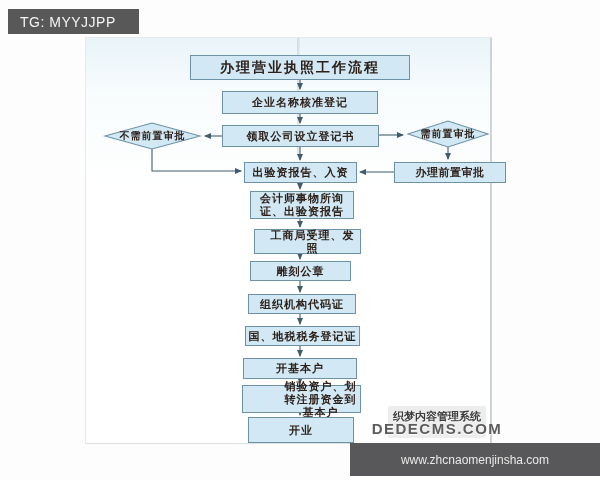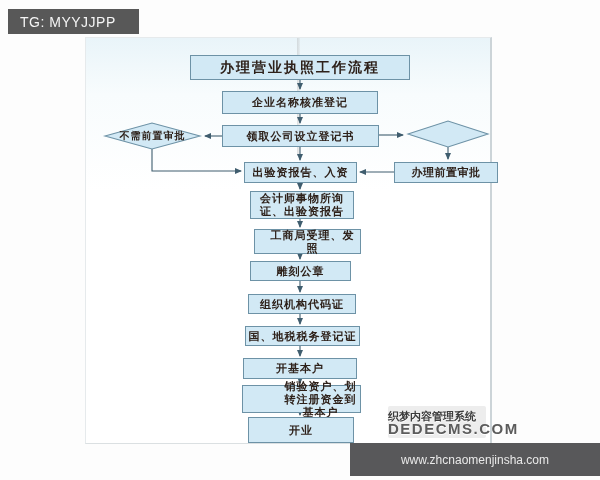--- a/index.html
+++ b/index.html
@@ -49,33 +49,33 @@
   .n1{left:222px;top:125px;width:157px;height:22px;}
   .n2{left:244px;top:162px;width:113px;height:21px;}
   .n3{left:250px;top:191px;width:104px;height:28px;}
   .n4{left:254px;top:229px;width:107px;height:25px;padding-left:12px;}
   .n5{left:250px;top:261px;width:101px;height:20px;}
   .n6{left:248px;top:294px;width:108px;height:20px;}
   .n7{left:245px;top:326px;width:115px;height:20px;}
   .n8{left:243px;top:358px;width:114px;height:21px;}
   .n9{left:242px;top:385px;width:119px;height:28px;padding-left:40px;}
   .n10{left:248px;top:417px;width:106px;height:26px;}
-  .side-box{left:394px;top:162px;width:104px;height:21px;letter-spacing:0.5px;}
+  .side-box{left:394px;top:162px;width:112px;height:21px;letter-spacing:0.5px;}
   .diamond-label{font-size:10px;letter-spacing:1px;font-weight:600;}
   .diamond-label.left{left:105px;top:123px;width:95px;height:26px;}
   .diamond-label.right{left:408px;top:121px;width:80px;height:26px;}
   .banner{
     position:absolute;left:8px;top:9px;width:131px;height:25px;z-index:5;
     background:var(--banner-bg);display:flex;align-items:center;padding-left:12px;box-sizing:border-box;
     font-family:"Liberation Sans", sans-serif;font-size:14px;letter-spacing:0.5px;color:var(--banner-text);
   }
   .watermark{
     position:absolute;left:388px;top:406px;width:98px;height:32px;z-index:5;
     background:#ededed;border-radius:2px;
-    display:flex;flex-direction:column;align-items:flex-start;justify-content:center;
+    display:flex;flex-direction:column;align-items:center;justify-content:center;
   }
   .wm1{font-size:11px;font-weight:700;color:#3d3d3d;line-height:13px;text-shadow:0 1px 0 #ffffff;letter-spacing:0;}
   .wm2{font-family:"Liberation Sans", sans-serif;font-size:15px;font-weight:700;color:#5c5c5c;letter-spacing:1.5px;line-height:11px;text-shadow:0 1px 0 #ffffff;}
   .bottom-bar{
     position:absolute;left:350px;top:443px;width:250px;height:33px;z-index:6;
     background:var(--bar-bg);display:flex;align-items:center;justify-content:center;
     font-family:"Liberation Sans", sans-serif;font-size:12px;color:var(--bar-text);
   }
 </style>
 </head>
@@ -123,20 +123,21 @@
   <div class="node n4">工商局受理、发照</div>
   <div class="node n5">雕刻公章</div>
   <div class="node n6">组织机构代码证</div>
   <div class="node n7">国、地税税务登记证</div>
   <div class="node n8">开基本户</div>
   <div class="node n9">销验资户、划转注册资金到基本户</div>
   <div class="node n10">开业</div>
   <div class="node side-box">办理前置审批</div>
 
   <div class="diamond-label left">不需前置审批</div>
+  <div class="diamond-label right">需前置审批</div>
 
   <div class="banner">
     <span>TG: MYYJJPP</span>
   </div>
 
   <div class="watermark">
     <div class="wm1">织梦内容管理系统</div>
     <div class="wm2">DEDECMS.COM</div>
   </div>
 

